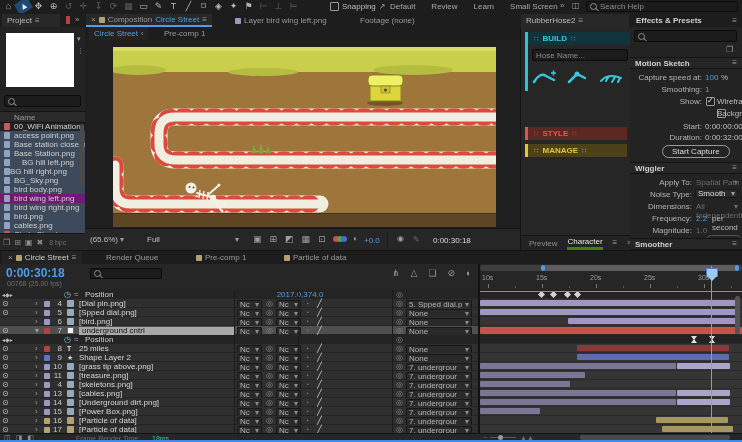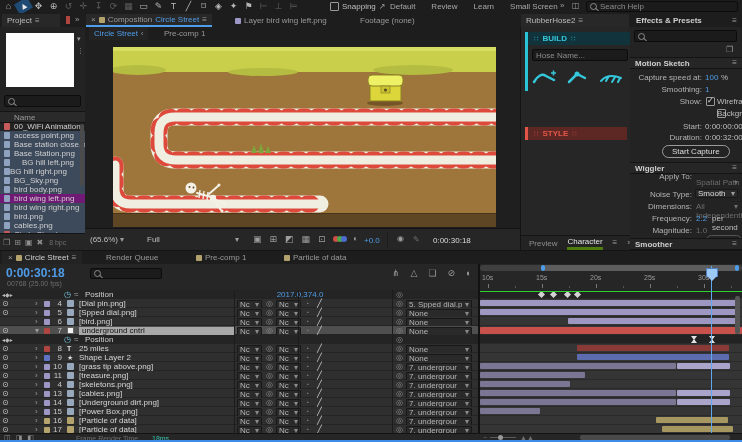--- a/index.html
+++ b/index.html
@@ -306,20 +306,25 @@
         <svg width="26" height="16">
             <path d="M3 12 Q 10 4 23 9 M8 12 l3 -5 M14 13 l3 -5 M20 13 l2 -4" stroke="#35c7da" stroke-width="2" fill="none" stroke-linecap="round"></path>
           </svg>
       </div>
     </div>
     <div class="a" style="left:4px;top:100px;width:102px;border-left:3px solid #e05548;background:#5d2724;height:13px;display:flex;align-items:center;gap:4px;padding-left:6px;box-sizing:border-box">
       <span style="color:#e05548;font-size:7px">∷</span>
       <span style="color:#e3574a;font-weight:bold">STYLE</span>
       <span style="color:#e05548;font-size:7px">∷</span>
     </div>
+    <div class="a" style="left:4px;top:117px;width:102px;border-left:3px solid #e3c533;background:#4c4118;height:13px;display:flex;align-items:center;gap:4px;padding-left:6px;box-sizing:border-box">
+      <span style="color:#e3c533;font-size:7px">∷</span>
+      <span style="color:#e3c533;font-weight:bold">MANAGE</span>
+      <span style="color:#e3c533;font-size:7px">∷</span>
+    </div>
     <div class="a" style="left:0;top:208px;width:110px;height:15px;background:#232323;border-top:1px solid #141414;display:flex;align-items:center;gap:10px;padding:0 8px;box-sizing:border-box">
       <span style="color:#8f8f8f">Preview</span>
       <span style="color:#e4e4e4;border-bottom:3px solid #4d7c0f;padding-bottom:1px">Character</span>
       <span class="ic">≡</span>
       <span class="ic" style="margin-left:auto">»</span>
     </div>
   </div>
 
   <div class="a pnl" style="left:630px;top:27px;width:112px;height:223px">
     <div class="a in" style="left:4px;top:3px;width:103px;height:12px">
@@ -342,21 +347,21 @@
     <span class="a" style="left:87px;top:82px">Background</span>
     <span class="lbl" style="left:0;top:95px;width:72px">Start:</span>
     <span class="a" style="left:75px;top:95px">0:00:00:00</span>
     <span class="lbl" style="left:0;top:106px;width:72px">Duration:</span>
     <span class="a" style="left:75px;top:106px">0:00:32:00</span>
     <span class="a btn-pill" style="left:32px;top:118px">Start Capture</span>
     <div class="a hdrbar" style="left:0;top:135px;width:112px;height:12px">
       <span>Wiggler</span>
         <span class="ic" style="font-weight:normal">≡</span>
     </div>
-    <span class="lbl dim" style="left:0;top:145px;width:62px">Apply To:</span>
+    <span class="lbl dim" style="left:0;top:151px;width:62px">Apply To:</span>
     <span class="a dim" style="left:66px;top:151px">Spatial Path</span>
     <span class="a dim" style="left:104px;top:151px">▾</span>
     <span class="lbl" style="left:0;top:163px;width:62px">Noise Type:</span>
     <div class="a dd" style="left:65px;top:162px;width:43px">
       <span style="color:#dcdcdc">Smooth</span>
         <span class="ic">▾</span>
     </div>
     <span class="lbl dim" style="left:0;top:175px;width:62px">Dimensions:</span>
     <span class="a dim" style="left:66px;top:175px">All Independently</span>
     <span class="a dim" style="left:104px;top:175px">▾</span>

